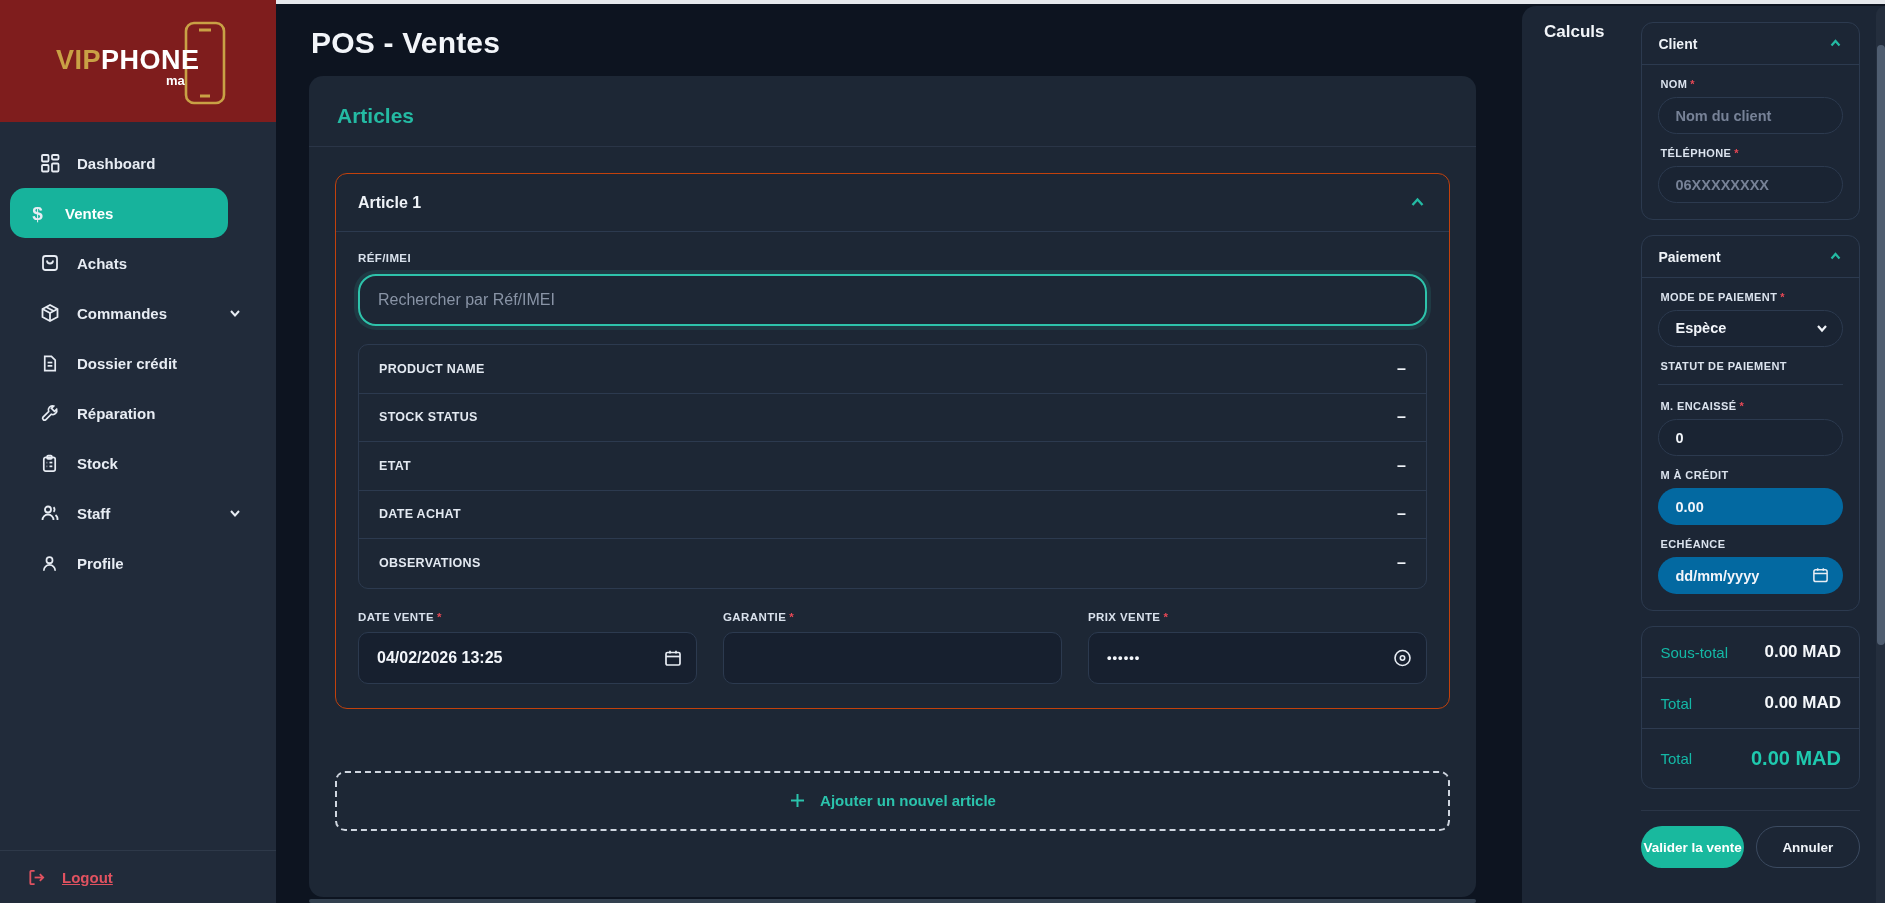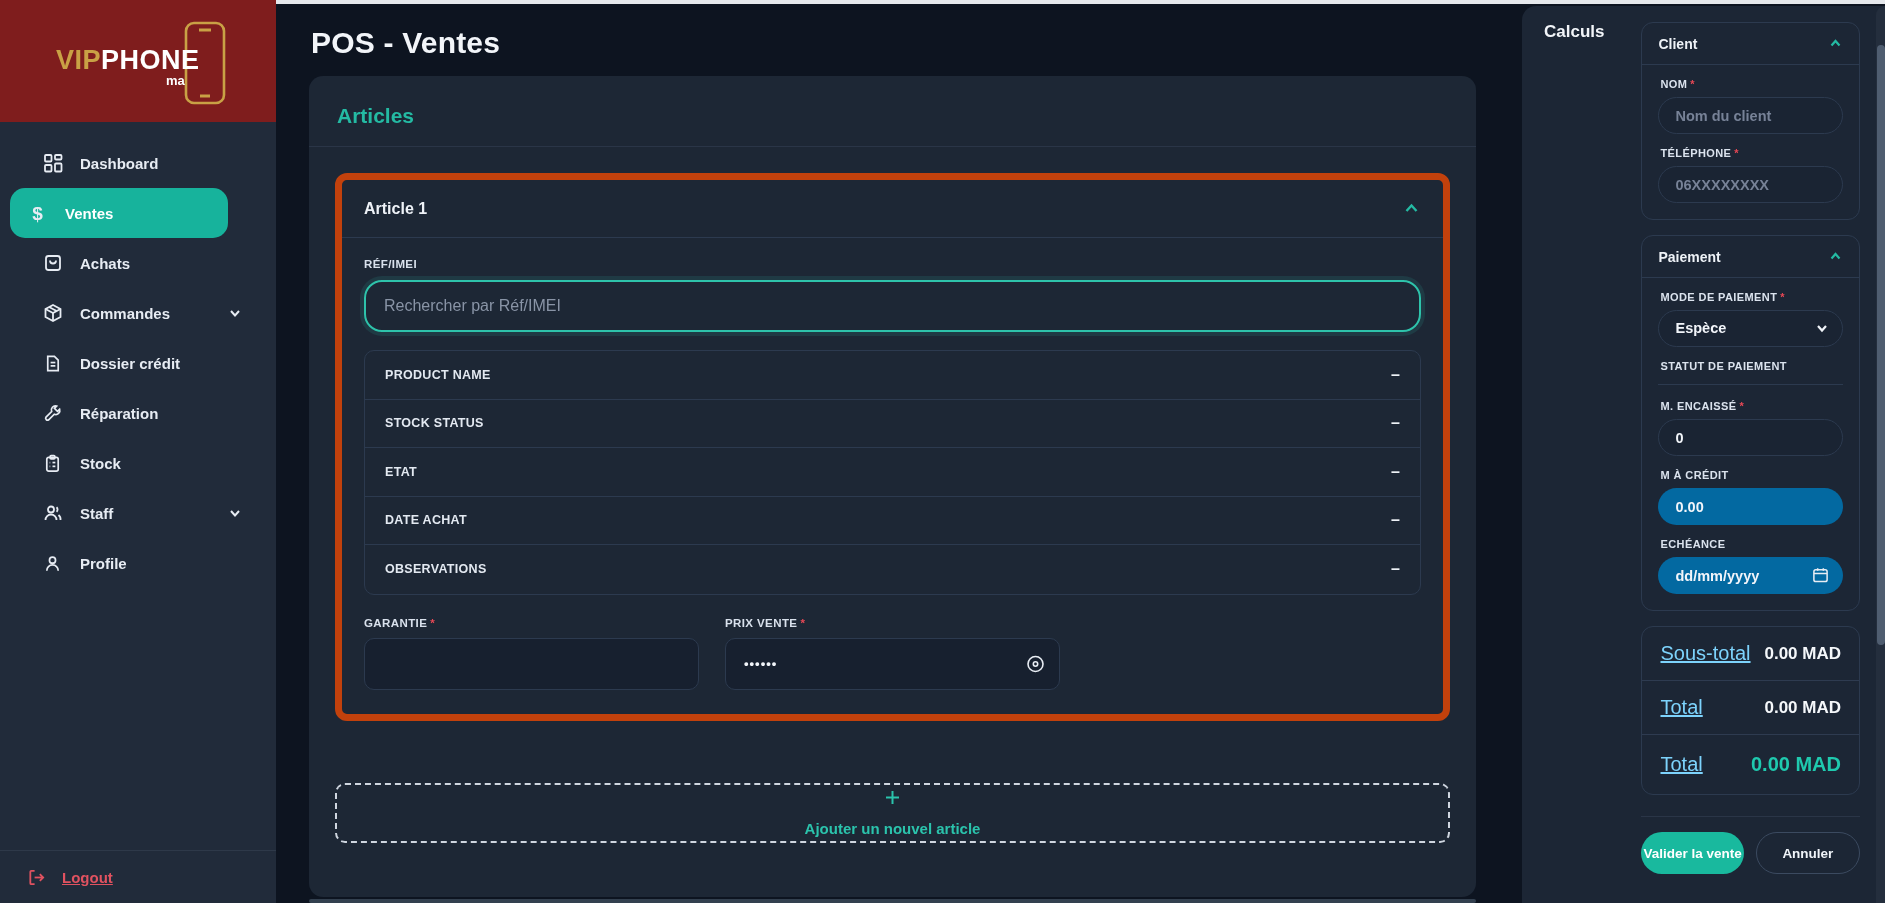--- a/index.html
+++ b/index.html
@@ -11,51 +11,51 @@
   
   .sidebar { width:276px; min-width:276px; background:#212b3a; display:flex; flex-direction:column; position:relative; z-index:3; }
   .logo-box { height:122px; background:#7f1d1d; display:flex; align-items:center; justify-content:center; }
   .logo { position:relative; width:180px; height:96px; }
   .logo-phone { position:absolute; right:2px; top:8px; }
   .logo-text { position:absolute; left:8px; top:32px; font-size:27px; font-weight:bold; letter-spacing:.5px; white-space:nowrap; }
   .logo-vip { color:#c9a145; }
   .logo-phone-txt { color:#ffffff; }
   .logo-ma { position:absolute; left:118px; top:60px; font-size:13px; font-weight:bold; color:#fff; }
   .nav { flex:1; padding-top:16px; }
-  .nav-item { height:50px; display:flex; align-items:center; gap:17px; padding:0 34px 0 27px; font-size:15px; font-weight:bold; color:#e7ecf3; cursor:pointer;margin-left:15px; }
+  .nav-item { height:50px; display:flex; align-items:center; gap:17px; padding:0 34px 0 39px; font-size:15px; font-weight:bold; color:#e7ecf3; cursor:pointer; }
   .nav-item .ic { width:21px; height:21px; display:flex; align-items:center; justify-content:center; flex:none; }
   .nav-item.active { background:#17b39c; border-radius:15px; margin:0 48px 0 10px; padding:0 18px 0 17px; color:#fff; }
   .nav-item .chev { margin-left:auto; display:flex; }
   .dollar { font-size:19px; font-weight:bold; line-height:1; color:#e7ecf3; }
   .sidebar-footer { border-top:1px solid #2e3949; height:53px; display:flex; align-items:center; }
   .logout { display:flex; align-items:center; gap:16px; padding:0 27px; color:#e05260; font-size:15px; font-weight:bold; cursor:pointer; width:100%;text-decoration:underline; }
 
   
   .main { flex:1; padding:0 46px 0 33px; display:flex; flex-direction:column; position:relative; }
   .page-title { margin:26px 0 0 2px; font-size:30px; font-weight:bold; color:#f2f5f9; letter-spacing:.2px; }
   .articles-card { margin-top:16px; margin-bottom:6px; flex:1; background:#1d2735; border-radius:14px; padding:22px 26px; display:flex; flex-direction:column; }
   .section-title { color:#24baa3; font-size:21px; font-weight:bold; margin:6px 0 18px 2px; }
   .hr-full { height:1px; background:#2a3547; margin:0 -26px; }
-  .article-card { margin-top:26px; border:7px solid #c2410c; border-radius:12px; }
+  .article-card { margin-top:26px; border:1px solid #c2410c; border-radius:12px; }
   .article-header { height:58px; padding:0 22px; display:flex; align-items:center; justify-content:space-between; border-bottom:1px solid #2c3a4f; font-size:16px; font-weight:bold; cursor:pointer; }
   .article-body { padding:20px 22px 24px; }
   .field-label { font-size:11.5px; font-weight:bold; color:#d9e1ec; letter-spacing:.4px; }
   .field-label .req { color:#e84855; margin-left:3px; }
   .search-input { display:block; width:100%; margin-top:10px; height:52px; background:transparent; border:2px solid #2ec3ab; border-radius:18px; box-shadow:0 0 0 4px rgba(46,195,171,.13); color:#f2f5fa; font-size:16px; padding:16px 18px; outline:none; font-family:"Liberation Sans", sans-serif; }
   .search-input::placeholder { color:#8994a6; }
   .details { margin-top:18px; border:1px solid #2c3a4f; border-radius:10px; overflow:hidden; }
   .drow { height:48.5px; padding:0 20px; display:flex; align-items:center; justify-content:space-between; border-bottom:1px solid #2c3a4f; }
   .drow:last-child { border-bottom:none; }
   .drow .dlabel { font-size:12.5px; font-weight:bold; letter-spacing:.3px; color:#e3e9f1; }
   .drow .dash { color:#eef2f7; font-weight:bold; font-size:16px; }
   .fields { margin-top:22px; display:grid; grid-template-columns:1fr 1fr 1fr; gap:26px; }
   .input-wrap { margin-top:9px; position:relative; }
   .tinput { width:100%; height:52px; background:#17202f; border:1px solid #2c3a4f; border-radius:10px; color:#f2f5fa; font-size:16px; font-weight:bold; padding:0 44px 0 18px; outline:none; font-family:"Liberation Sans", sans-serif; }
   .input-icon { position:absolute; right:15px; top:50%; transform:translateY(-50%); display:flex; cursor:pointer; }
-  .add-btn { margin-top:62px; height:60px; width:100%; border:2px dashed #cfd6e0; border-radius:10px; background:transparent; color:#2bc3ac; font-size:15px; font-weight:bold; display:flex; align-items:center; justify-content:center; gap:14px; cursor:pointer; font-family:"Liberation Sans", sans-serif;flex-direction:column; }
+  .add-btn { margin-top:62px; height:60px; width:100%; border:2px dashed #cfd6e0; border-radius:10px; background:transparent; color:#2bc3ac; font-size:15px; font-weight:bold; display:flex; align-items:center; justify-content:center; gap:14px; cursor:pointer; font-family:"Liberation Sans", sans-serif; }
   .bottom-bar { position:absolute; left:33px; right:46px; bottom:0; height:4px; background:#33404f; border-radius:2px; }
 
   
   .calculs { width:363px; min-width:363px; margin-top:6px; background:#1c2635; border-radius:14px 0 0 0; position:relative; display:flex; flex-direction:row; }
   .calc-title { padding:16px 22px 14px; font-size:17px; font-weight:bold; color:#f2f5f9; }
   .hr2 { height:1px; background:#2a3547; }
   .calc-body { padding:16px 25px 0 15px; flex:1; display:flex; flex-direction:column; }
   .sub-card { border:1px solid #2c3a4f; border-radius:12px; margin-bottom:15px; }
   .sub-head { height:42px; padding:0 16px; display:flex; align-items:center; justify-content:space-between; border-bottom:1px solid #2c3a4f; font-size:14px; font-weight:bold; cursor:pointer; }
   .sub-body { padding:13px 16px 16px; }
@@ -64,21 +64,21 @@
   .cinput { display:block; width:100%; height:37px; border-radius:19px; border:1px solid #2c3a4f; background:#1a2433; padding:0 16px; font-size:14.5px; font-weight:bold; color:#f2f5fa; outline:none; font-family:"Liberation Sans", sans-serif; margin-bottom:13px; }
   .cinput::placeholder { color:#778297; font-weight:bold; }
   .cinput.last { margin-bottom:0; }
   .cinput.dark { background:#0369a1; border-color:transparent; }
   .select-wrap, .cal-wrap { position:relative; }
   .select-wrap .sel-chev, .cal-wrap .cal-ic { position:absolute; right:14px; top:18px; transform:translateY(-50%); display:flex; }
   .statut-hr { height:1px; background:#2c3a4f; margin:12px 0 15px; }
   .totals-card { border:1px solid #2c3a4f; border-radius:12px; margin-bottom:0; }
   .trow { padding:15px 18px; display:flex; align-items:center; justify-content:space-between; border-bottom:1px solid #2e3b50; }
   .trow:last-child { border-bottom:none; padding:18px 18px; }
-  .trow .tlabel { font-size:20px; color:#7dd3fc;text-decoration:underline; }
+  .trow .tlabel { font-size:15px; color:#14b8a6; }
   .trow .tvalue { font-size:17px; font-weight:bold; color:#f4f7fa; }
   .trow.grand .tvalue { font-size:20px; color:#1fc9ae; }
   .actions-divider { height:1px; background:#2a3547; margin:21px 0 0; }
   .actions { display:flex; gap:12px; margin-top:15px; padding-bottom:9px; }
   .btn { flex:1; height:42px; border-radius:21px; font-size:13.5px; font-weight:bold; cursor:pointer; font-family:"Liberation Sans", sans-serif; }
   .btn-validate { background:#19b99e; color:#ffffff; border:none; }
   .btn-cancel { background:transparent; border:1px solid #3b4a60; color:#f0f4f9; }
   .vscroll { position:absolute; right:0; top:0; bottom:0; width:9px; background:#242e3d; border-radius:14px 0 0 0; }
   .vthumb { position:absolute; top:39px; right:0.5px; width:8px; height:600px; background:#4f5d70; border-radius:4px; }
 
@@ -254,20 +254,34 @@
               <span class="dlabel">DATE ACHAT</span>
               <span class="dash">–</span>
             </div>
             <div class="drow">
               <span class="dlabel">OBSERVATIONS</span>
               <span class="dash">–</span>
             </div>
           </div>
 
           <div class="fields">
+            <div>
+              <div class="field-label"><span>DATE VENTE</span><span class="req">*</span></div>
+              <div class="input-wrap">
+                <input class="tinput" type="text" value="04/02/2026 13:25" style="">
+                <span class="input-icon">
+                  <svg width="18" height="18" viewBox="0 0 18 18" fill="none" stroke="#e8edf4" stroke-width="1.7">
+                      <rect x="2" y="3.5" width="14" height="12.5" rx="1.5"></rect>
+                      <line x1="2" y1="7.5" x2="16" y2="7.5"></line>
+                      <line x1="6" y1="1.8" x2="6" y2="4.5"></line>
+                      <line x1="12" y1="1.8" x2="12" y2="4.5"></line>
+                    </svg>
+                </span>
+              </div>
+            </div>
             <div>
               <div class="field-label"><span>GARANTIE</span><span class="req">*</span></div>
               <div class="input-wrap">
                 <input class="tinput" type="text" value="" style="">
               </div>
             </div>
             <div>
               <div class="field-label"><span>PRIX VENTE</span><span class="req">*</span></div>
               <div class="input-wrap">
                 <input class="tinput" type="text" style="font-size: 13px; letter-spacing: 1px;" value="••••••">

